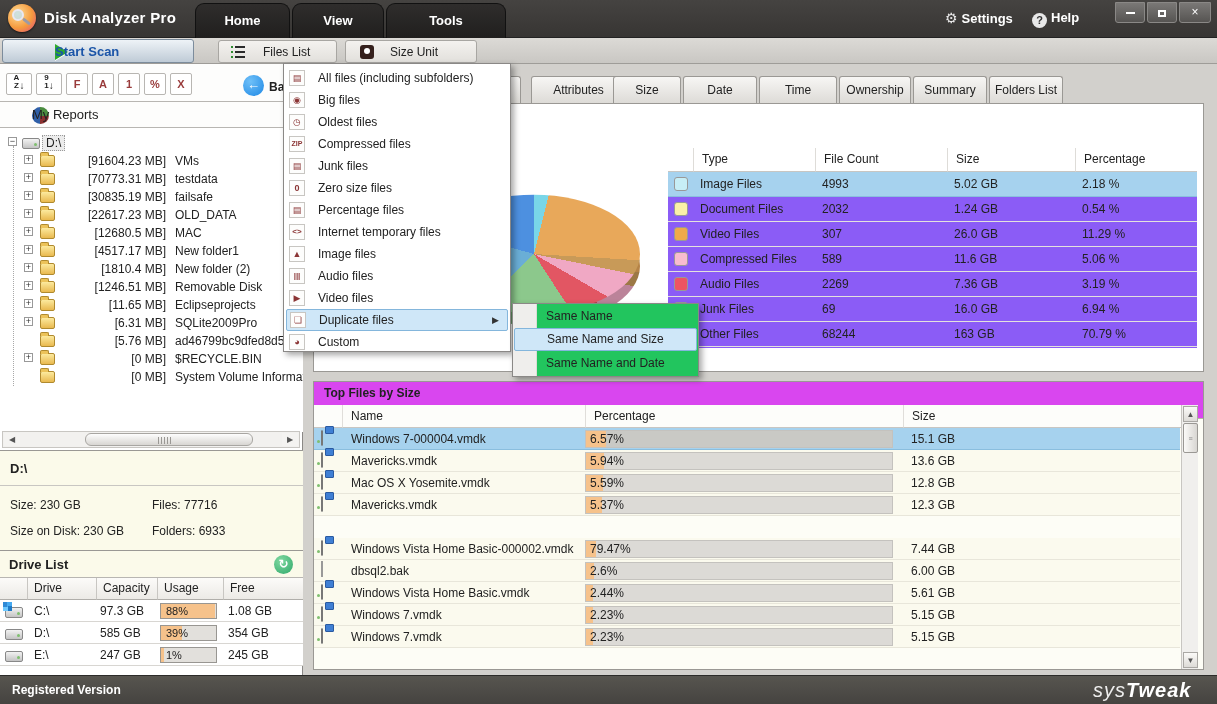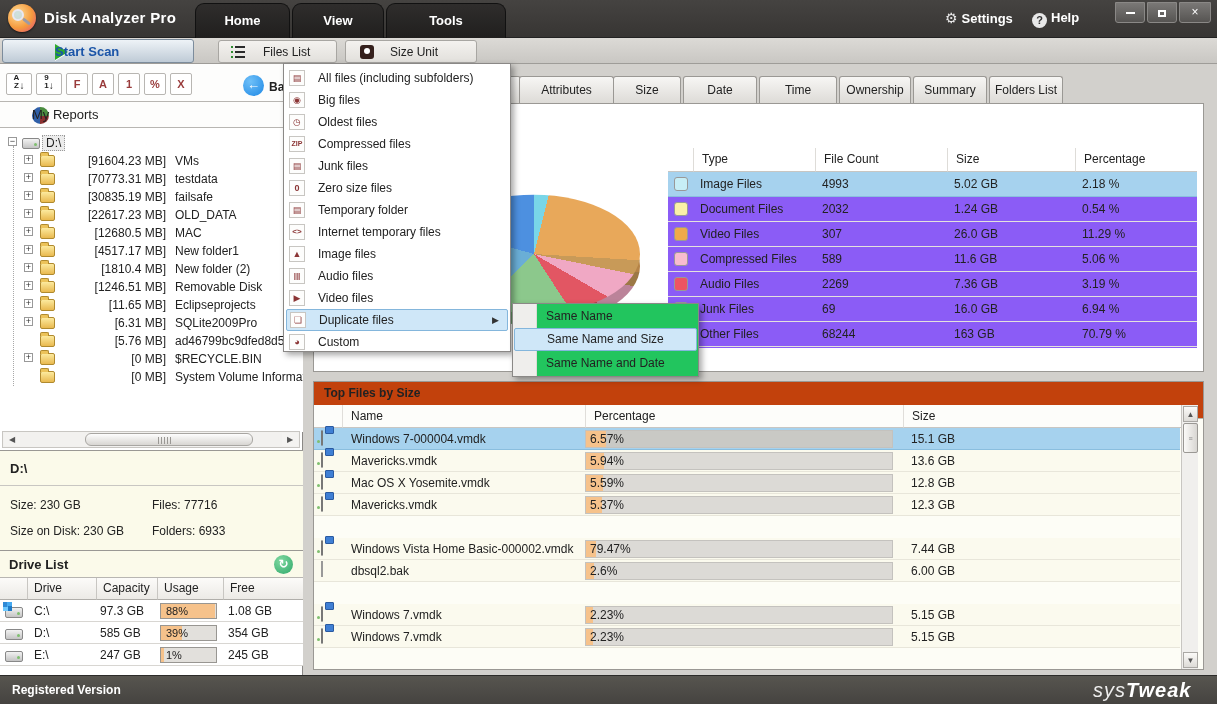--- a/index.html
+++ b/index.html
@@ -114,21 +114,21 @@
   
   .ttable{left:668px;top:148px;width:529px;height:200px;background:#8b5cf6}
   .tth{position:absolute;top:0;height:24px;line-height:23px;font-size:12px;border-bottom:1px solid #c8c6c2;border-left:1px solid #dedcd8;padding-left:8px;background:#fff}
   .tyrow{position:absolute;width:529px;height:25px;border-bottom:1px solid #e4e2de}
   .tyrow.sel{background:#a6d2ee;border-bottom:1px solid #8abede}
   .sw{position:absolute;left:6px;top:5px;width:14px;height:14px;border-radius:3px;border:1px solid #999}
   .tycell{position:absolute;top:5px;font-size:12px}
 
   
   .tfpanel{left:313px;top:381px;width:891px;height:289px;background:#fdfdf6;border:1px solid #9a9894}
-  .tfhead{position:absolute;left:0;top:0;width:889px;height:37px;background:#c2410c;border-bottom:1px solid #b8b6a8}
+  .tfhead{position:absolute;left:0;top:0;width:889px;height:37px;background:#d946ef;border-bottom:1px solid #b8b6a8}
   .tfhead b{position:absolute;left:10px;top:4px;font-size:12px}
   .tfth{position:absolute;top:23px;height:23px;line-height:22px;font-size:12px;background:#fdfdfa;border-bottom:1px solid #c8c6c2;border-left:1px solid #e0deda;padding-left:8px}
   .frow{position:absolute;width:866px;height:22px;background:#fbfaee;border-bottom:1px solid #e8e6da}
   .frow.sel{background:#a6d2ee;border-bottom:1px solid #8abede}
   .fname{position:absolute;left:37px;top:4px;font-size:12px;white-space:nowrap}
   .fsize{position:absolute;left:597px;top:4px;font-size:12px}
   .pbar{position:absolute;left:271px;top:2px;width:308px;height:18px;background:#dcdad6;border:1px solid #c4c2be}
   .frow.sel .pbar{background:#c9c9c5}
   .pfill{position:absolute;left:0;top:0;height:16px;background:#f6c28b}
   .ptxt{position:absolute;left:4px;top:1px;font-size:12px}
@@ -356,21 +356,21 @@
       <span class="dcell" style="left:100px">247 GB</span>
       <span class="ubar">
           <span class="ufill" style="width: 1%;"></span>
           <span class="utxt">1%</span>
         </span>
       <span class="dcell" style="left:228px">245 GB</span>
     </div>
   </div>
 
   <div class="abs mtab" style="left:503px;width:18px"></div>
-  <div class="abs mtab" style="left:519px;width:95px">Attributes</div>
+  <div class="abs mtab" style="left:531px;width:95px">Attributes</div>
   <div class="abs mtab" style="left:613px;width:68px">Size</div>
   <div class="abs mtab" style="left:683px;width:74px">Date</div>
   <div class="abs mtab" style="left:759px;width:78px">Time</div>
   <div class="abs mtab" style="left:839px;width:72px">Ownership</div>
   <div class="abs mtab" style="left:913px;width:74px">Summary</div>
   <div class="abs mtab" style="left:989px;width:74px">Folders List</div>
 
   <div class="abs mainpanel"></div>
   <div class="abs pieside" style="background: conic-gradient(rgb(121, 214, 232) 0deg, rgb(121, 214, 232) 8deg, rgb(232, 168, 90) 8deg, rgb(232, 168, 90) 96deg, rgb(200, 154, 88) 96deg, rgb(200, 154, 88) 110deg, rgb(240, 168, 196) 110deg, rgb(240, 168, 196) 136deg, rgb(226, 86, 99) 136deg, rgb(226, 86, 99) 160deg, rgb(140, 200, 140) 160deg, rgb(140, 200, 140) 210deg, rgb(106, 174, 214) 210deg, rgb(106, 174, 214) 296deg, rgb(77, 144, 224) 296deg, rgb(77, 144, 224) 360deg);"></div>
   <div class="abs pie" style="background: conic-gradient(rgb(121, 214, 232) 0deg, rgb(121, 214, 232) 8deg, rgb(232, 168, 90) 8deg, rgb(232, 168, 90) 96deg, rgb(200, 154, 88) 96deg, rgb(200, 154, 88) 110deg, rgb(240, 168, 196) 110deg, rgb(240, 168, 196) 136deg, rgb(226, 86, 99) 136deg, rgb(226, 86, 99) 160deg, rgb(140, 200, 140) 160deg, rgb(140, 200, 140) 210deg, rgb(106, 174, 214) 210deg, rgb(106, 174, 214) 296deg, rgb(77, 144, 224) 296deg, rgb(77, 144, 224) 360deg);"></div>
@@ -489,20 +489,29 @@
     </div>
     <div class="frow" style="top:178px">
       <span class="ficon" style="top:2px"><span class="fdoc"></span></span>
       <span class="fname">dbsql2.bak</span>
       <span class="pbar">
           <span class="pfill" style="width: 2.6%;"></span>
           <span class="ptxt">2.6%</span>
         </span>
       <span class="fsize">6.00 GB</span>
     </div>
+    <div class="frow" style="top:200px">
+      <span class="ficon"><span class="fvm"></span></span>
+      <span class="fname">Windows Vista Home Basic.vmdk</span>
+      <span class="pbar">
+          <span class="pfill" style="width: 2.44%;"></span>
+          <span class="ptxt">2.44%</span>
+        </span>
+      <span class="fsize">5.61 GB</span>
+    </div>
     <div class="frow" style="top:222px">
       <span class="ficon"><span class="fvm"></span></span>
       <span class="fname">Windows 7.vmdk</span>
       <span class="pbar">
           <span class="pfill" style="width: 2.23%;"></span>
           <span class="ptxt">2.23%</span>
         </span>
       <span class="fsize">5.15 GB</span>
     </div>
     <div class="frow" style="top:244px">
@@ -547,21 +556,21 @@
     <div class="mitem">
         <span class="micon">▤</span>
         <span class="mlbl">Junk files</span>
       </div>
     <div class="mitem">
         <span class="micon">0</span>
         <span class="mlbl">Zero size files</span>
       </div>
     <div class="mitem">
         <span class="micon">▤</span>
-        <span class="mlbl">Temporary folder</span>
+        <span class="mlbl">Percentage files</span>
       </div>
     <div class="mitem">
         <span class="micon" style="font-size:8px">&lt;&gt;</span>
         <span class="mlbl">Internet temporary files</span>
       </div>
     <div class="mitem">
         <span class="micon">▲</span>
         <span class="mlbl">Image files</span>
       </div>
     <div class="mitem">

